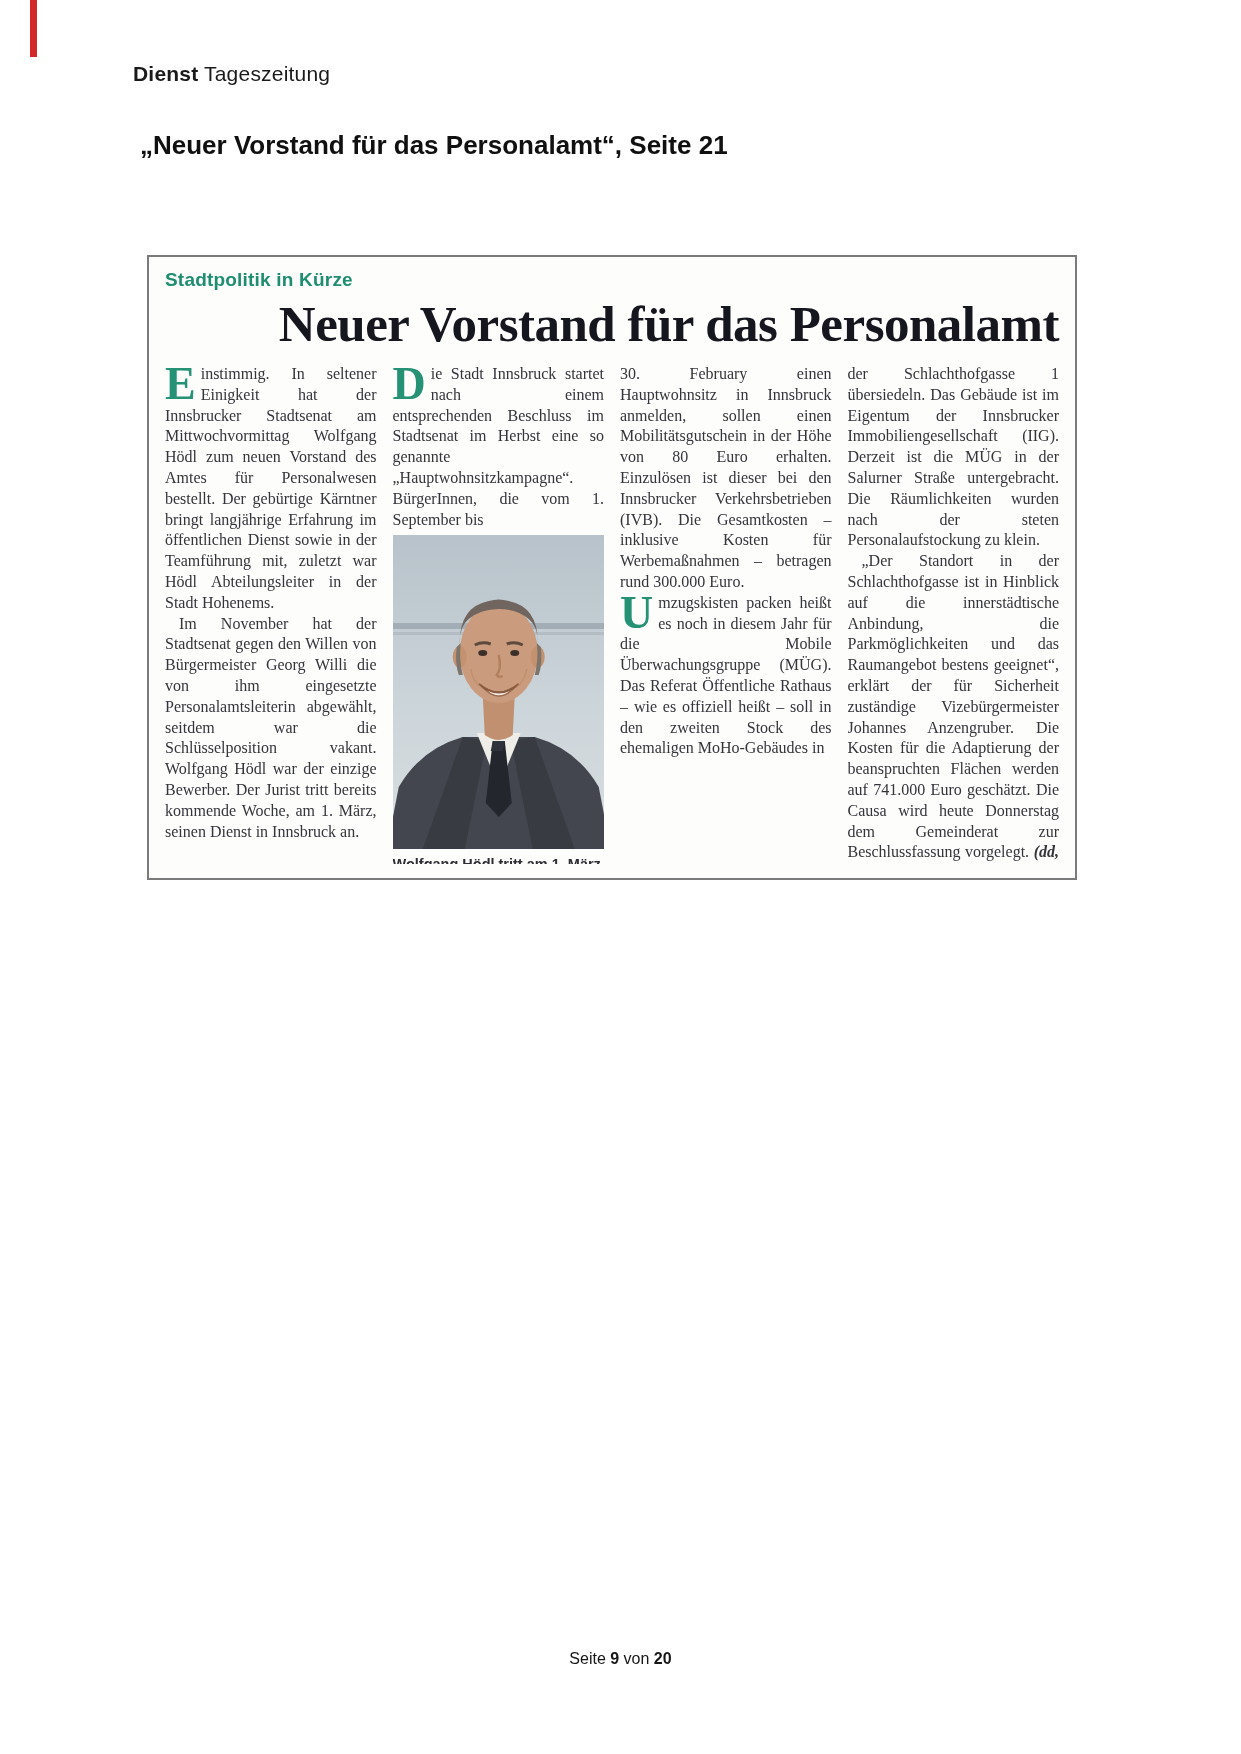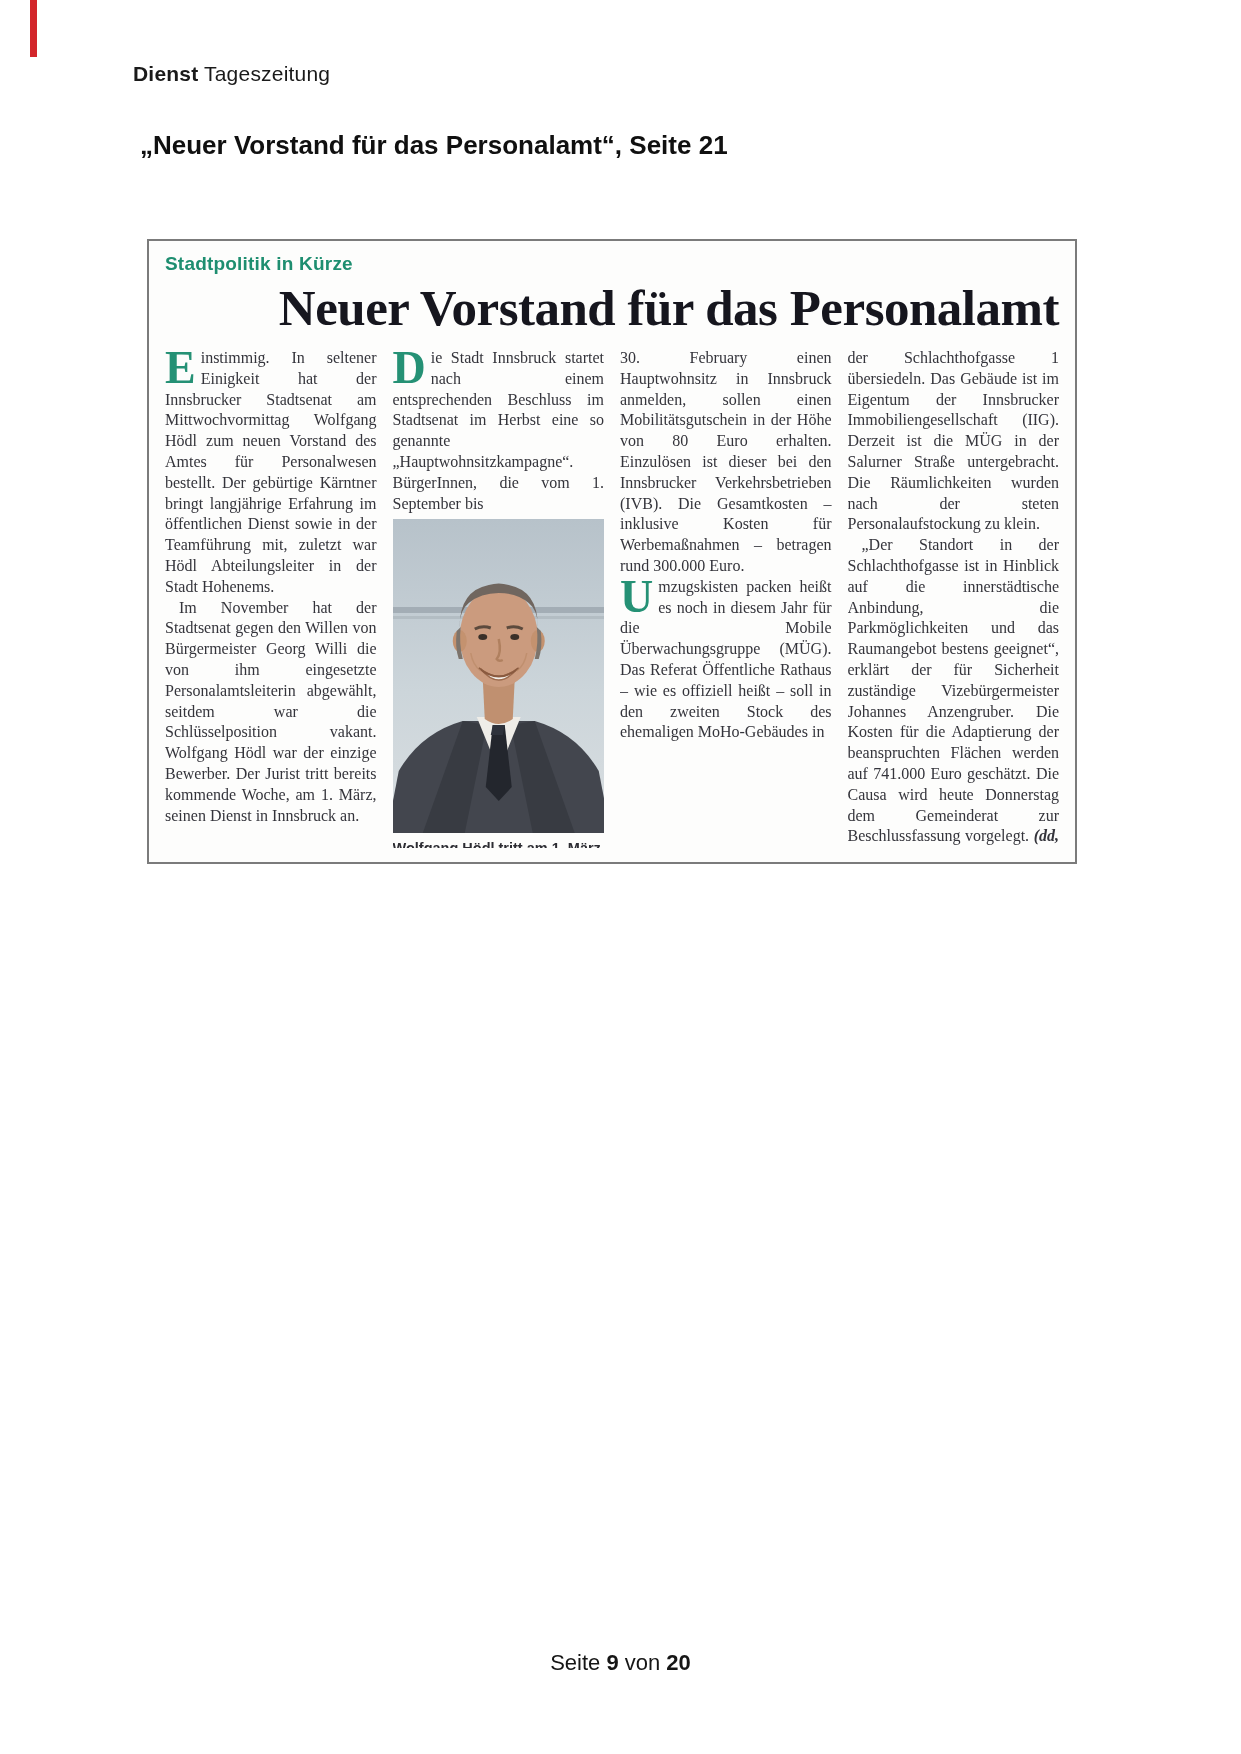--- a/index.html
+++ b/index.html
@@ -6,21 +6,21 @@
   body{
     width:1241px;height:1754px;position:relative;background:#ffffff;
     font-family:"Liberation Sans",sans-serif;color:#1a1a1a;overflow:hidden;
   }
   .red-mark{position:absolute;left:30px;top:0;width:7px;height:57px;background:#d3262b;}
   .masthead{position:absolute;left:133px;top:62px;font-size:21px;letter-spacing:.2px;}
   .masthead .brand-bold{font-weight:bold;}
   .subject-line{position:absolute;left:140px;top:130px;font-size:26px;font-weight:bold;color:#101010;}
   
   .clip{
-    position:absolute;left:147px;top:239px;width:930px;height:625px;
+    position:absolute;left:147px;top:255px;width:930px;height:625px;
     border:2px solid #7b7b7b;background:#fdfdfc;box-sizing:border-box;
     padding:12px 16px 0 16px;overflow:hidden;
   }
   .kicker{font-size:19px;font-weight:bold;color:#1e8e70;letter-spacing:.2px;}
   .headline{
     font-family:"Liberation Serif","DejaVu Serif",serif;font-weight:bold;
     font-size:51px;line-height:1.04;color:#16161e;text-align:right;
     letter-spacing:-0.5px;margin:7px 0 13px 0;
   }
   .cols{display:flex;gap:16px;height:500px;overflow:hidden;}
@@ -39,21 +39,21 @@
   }
   .signoff{font-style:italic;font-weight:bold;}
   
   .photo{width:100%;height:314px;margin-top:5px;display:block;background:#c3ccd2;}
   .photo svg{display:block;width:100%;height:100%;}
   .caption{
     font-family:"Liberation Sans",sans-serif;font-size:14.5px;font-weight:bold;
     line-height:19px;color:#2d2d33;text-align:left;margin-top:6px;hyphens:auto;
   }
   
-  .page-footer{position:absolute;left:0;top:1650px;width:100%;text-align:center;font-size:22px;color:#161616;}
+  .page-footer{position:absolute;left:0;top:1650px;width:100%;text-align:center;font-size:16px;color:#161616;}
   .page-footer .num{font-weight:bold;}
 </style>
 </head>
 <body>
 
 <div class="red-mark"></div>
 
 <div class="masthead">
   <span class="brand-bold">Dienst</span><span> Tageszeitung</span>
 </div>

